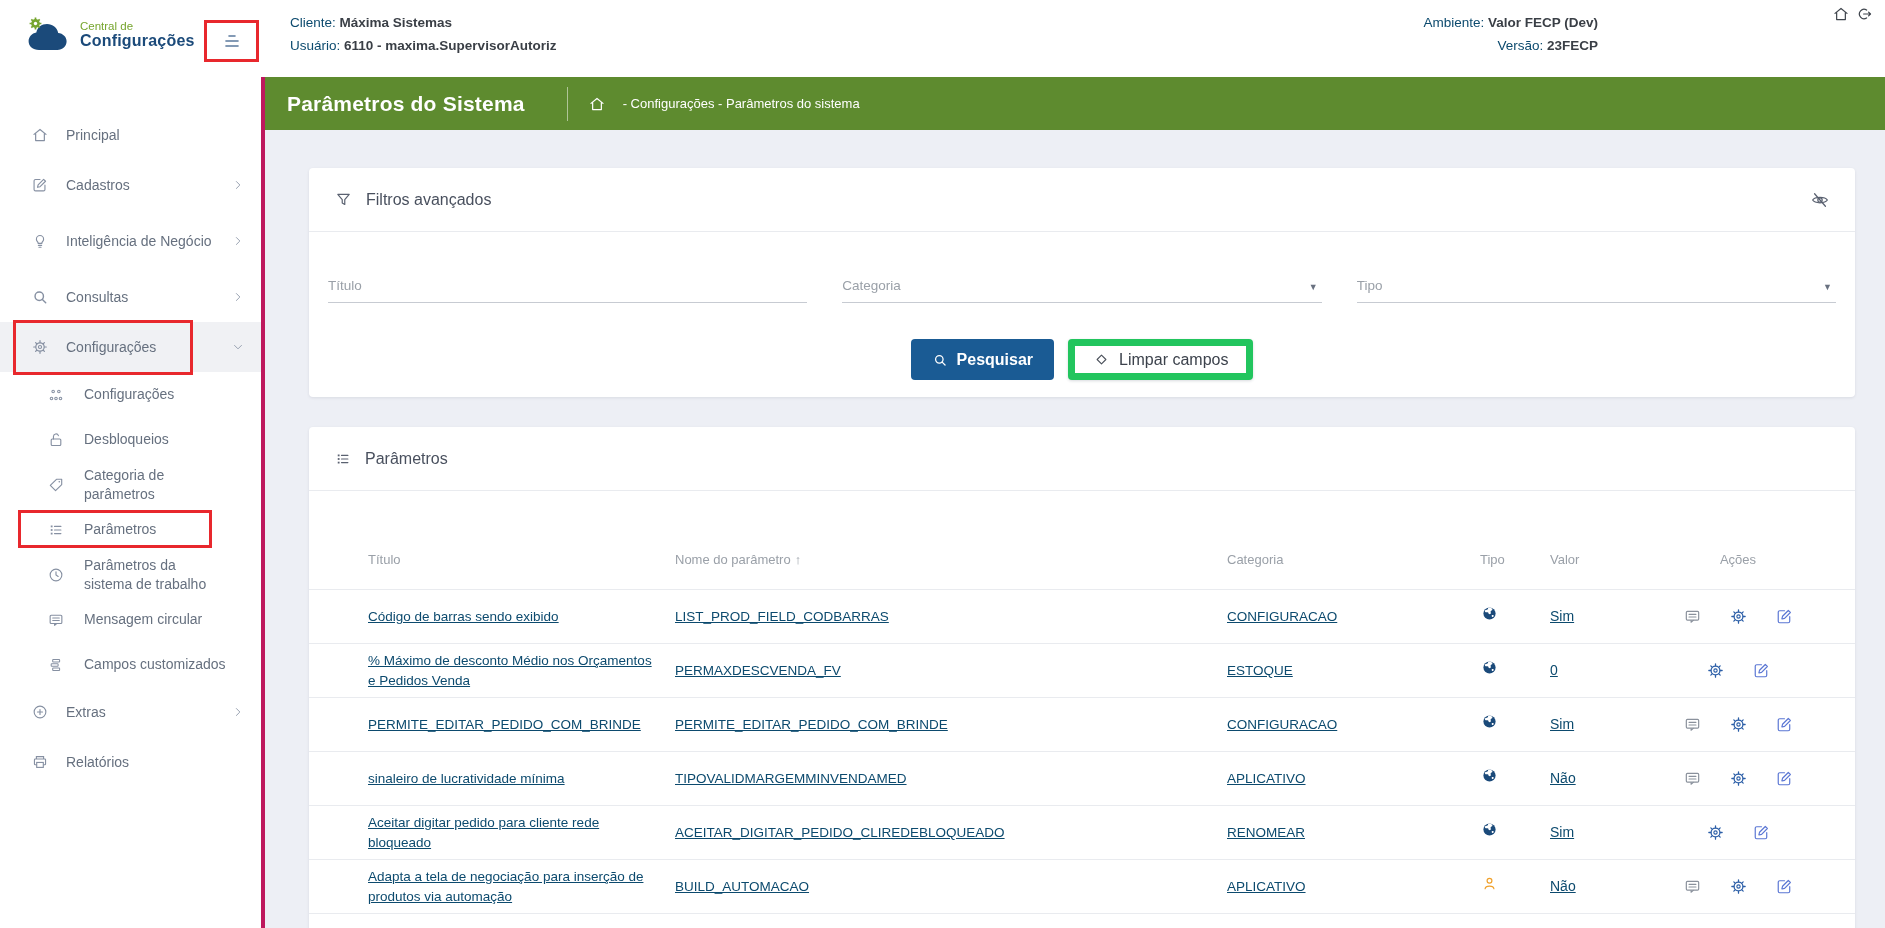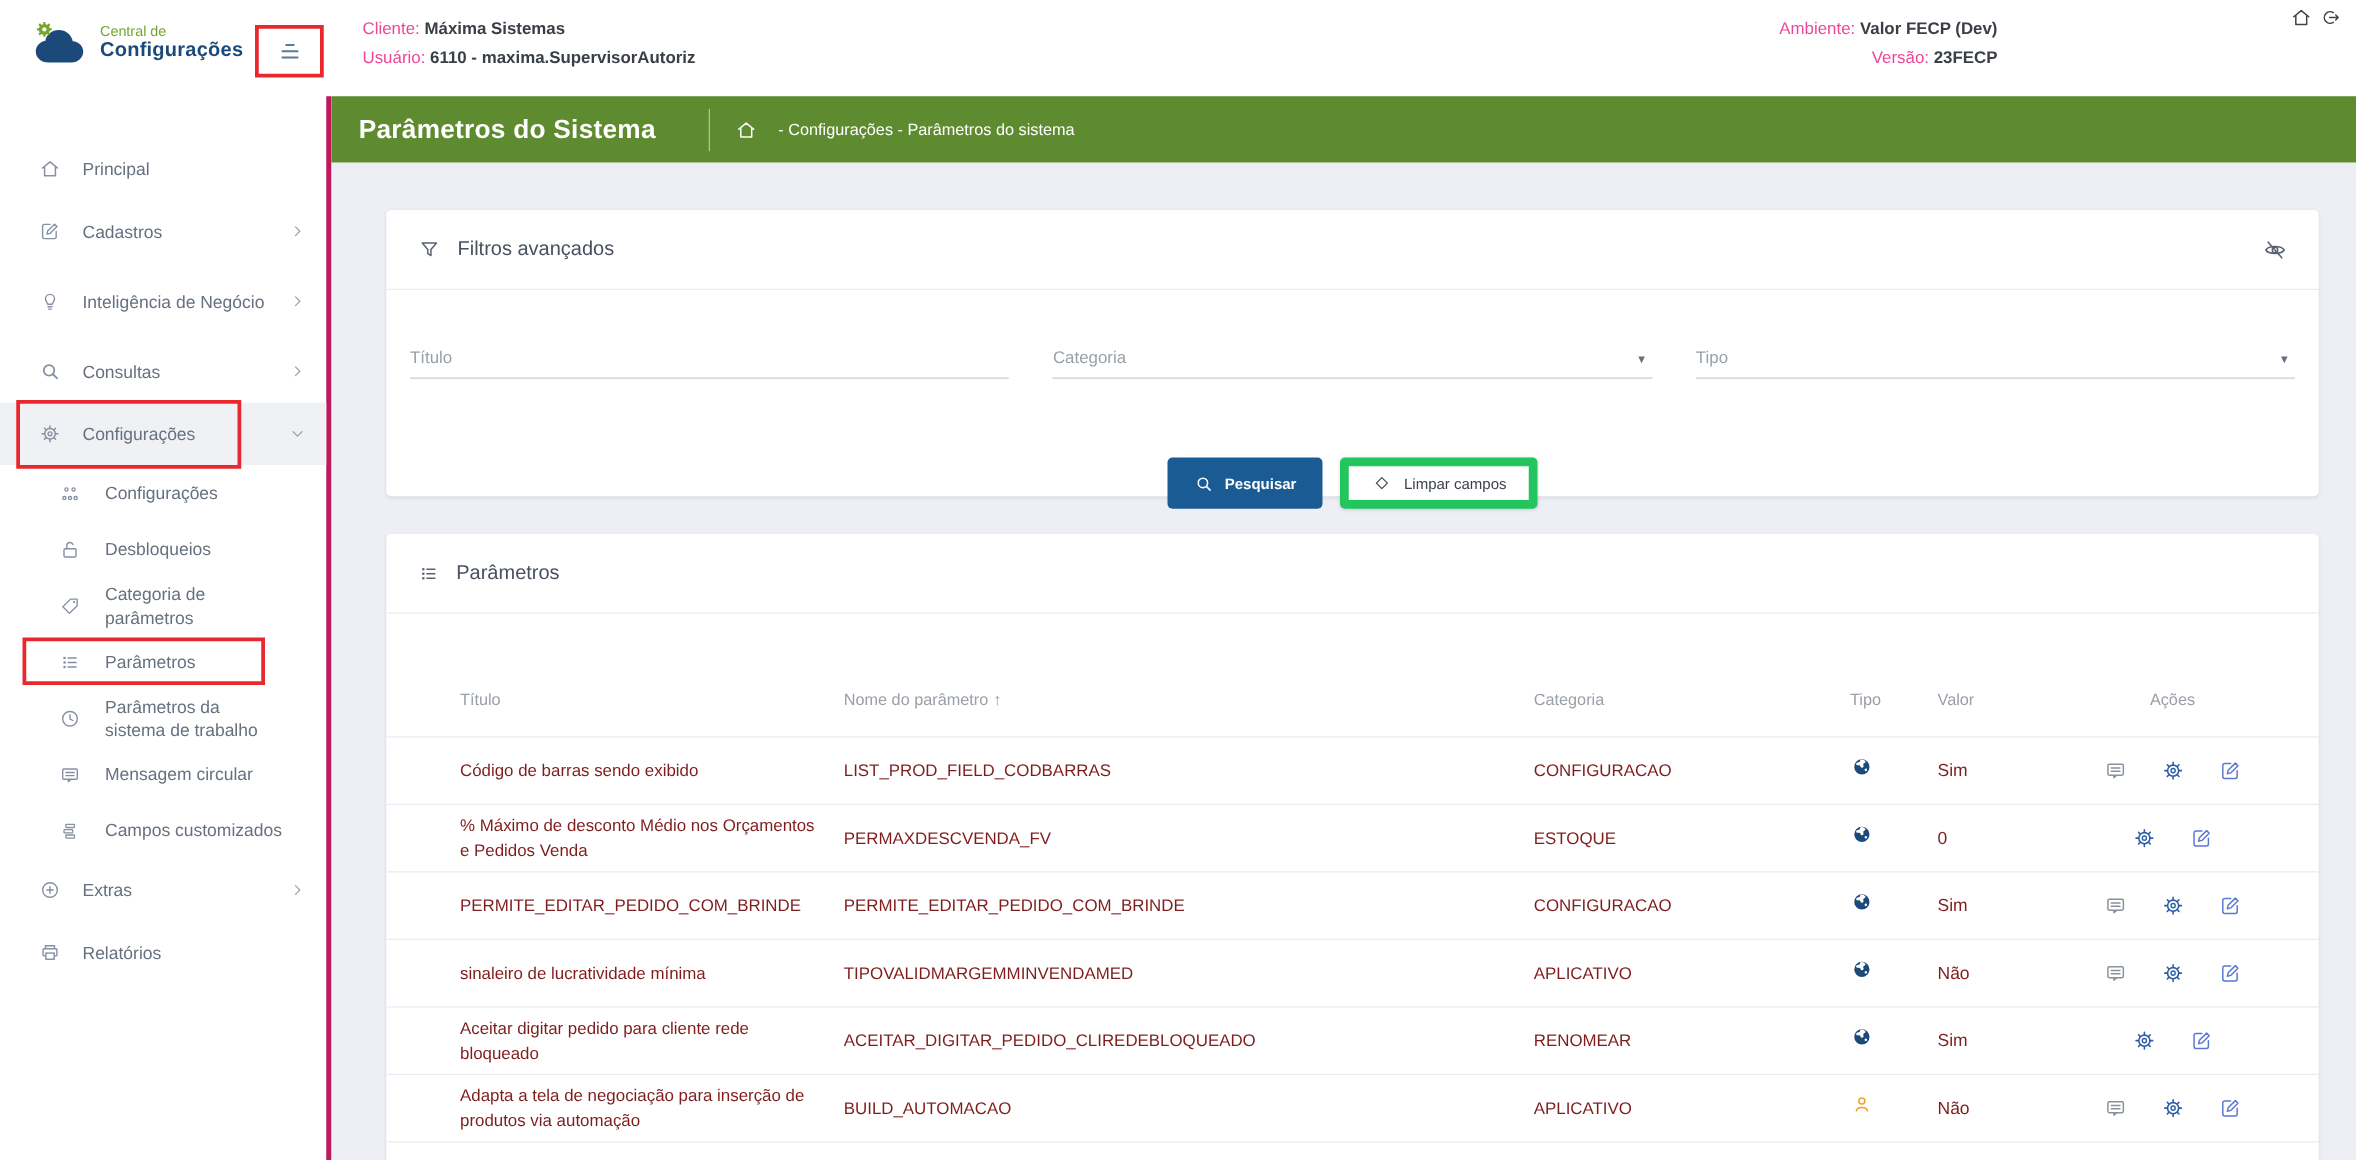--- a/index.html
+++ b/index.html
@@ -16,21 +16,21 @@
   #app-header { position:absolute; top:0; left:0; right:0; height:61px; background:#fff; z-index:5; }
   .hdr-left { position:absolute; left:22px; top:14px; display:flex; align-items:center; }
   .logo-text { margin-left:6px; }
   .logo-line1 { font-size:11.5px; color:#76a52e; }
   .logo-line2 { font-size:16px; font-weight:bold; color:#1b4a7a; letter-spacing:.2px; }
   .menu-annot { position:absolute; left:204px; top:20px; width:55px; height:42px;
     border:3px solid #e8282d; display:flex; align-items:center; justify-content:center; }
   .menu-btn { color:#5b7a9d; cursor:pointer; }
   .hdr-client { position:absolute; left:290px; top:11px; font-size:13.5px; line-height:23px; }
   .hdr-env { position:absolute; right:287px; top:11px; font-size:13.5px; line-height:23px; text-align:right; }
-  .hdr-label { color:#ec4899; }
+  .hdr-label { color:#0c4a6e; }
   .hdr-value { color:#3a3f46; font-weight:bold; }
   .hdr-corner { position:absolute; right:12px; top:5px; display:flex; gap:5px; color:#3f454d; }
   .hdr-corner .ic { cursor:pointer; }
 
   
   #sidebar { position:absolute; top:77px; left:0; width:265px; bottom:0; background:#fff;
     border-right:4px solid #be185d; z-index:4; }
   #snav { padding-top:33px; }
   .s-item { position:relative; display:flex; align-items:center; padding-left:30px; padding-right:34px;
     font-size:14px; color:#66707f; cursor:pointer; }
@@ -66,33 +66,33 @@
   .head-spacer { flex:1; }
   .eye-btn { color:#8a919c; cursor:pointer; }
 
   .fields { display:grid; grid-template-columns:1fr 1fr 1fr; gap:35px; padding:0 19px; margin-top:46px; }
   .field { position:relative; border-bottom:1px solid #c7cbd2; padding-bottom:9px;
     font-size:13.5px; color:#9aa0a8; cursor:text; }
   .field .arrow { position:absolute; right:4px; bottom:10px; font-size:9px; color:#697180; }
 
   .btn-row { display:flex; justify-content:center; gap:14px; margin-top:36px; }
   .btn { height:41px; border-radius:4px; display:flex; align-items:center; gap:9px;
-    font-size:12px; cursor:pointer; border:none; font-family:inherit;margin-top:27px; }
+    font-size:16px; cursor:pointer; border:none; font-family:inherit; }
   .btn-primary { background:#1a5b94; color:#fff; font-weight:bold; padding:0 21px; }
   .btn-secondary { background:#fff; color:#3c424c; border:7px solid #22c55e;
     box-shadow:0 1px 3px rgba(40,50,70,.18); padding:0 18px; }
   .btn-secondary .ic { color:#4a505a; }
 
   
   .tgrid { display:grid; grid-template-columns:307px 552px 253px 70px 118px 140px;
     padding-left:59px; padding-right:30px; align-items:center; }
   #thead { height:98px; align-items:end; padding-bottom:22px; color:#9aa0a8; font-size:13px; }
   .th { cursor:pointer; }
   .th .sort { color:#9aa0a8; font-size:13px; margin-left:4px; }
-  .trow { height:54px; border-top:1px solid #e9ebef; font-size:13.5px; color:#7f1d1d; }
+  .trow { height:54px; border-top:1px solid #e9ebef; font-size:13.5px; color:#0c4a6e;text-decoration:underline; }
   .td { line-height:1.45; padding-right:14px; }
   .tipo-cell .ic { padding-left:1px; }
   .valor-cell { font-size:14px; }
   .acoes-cell { display:flex; justify-content:center; gap:27px; padding-right:0; }
   .acoes-cell .ic { cursor:pointer; }
   .trow.partial { height:40px; }
 </style>
 </head>
 <body>
 

